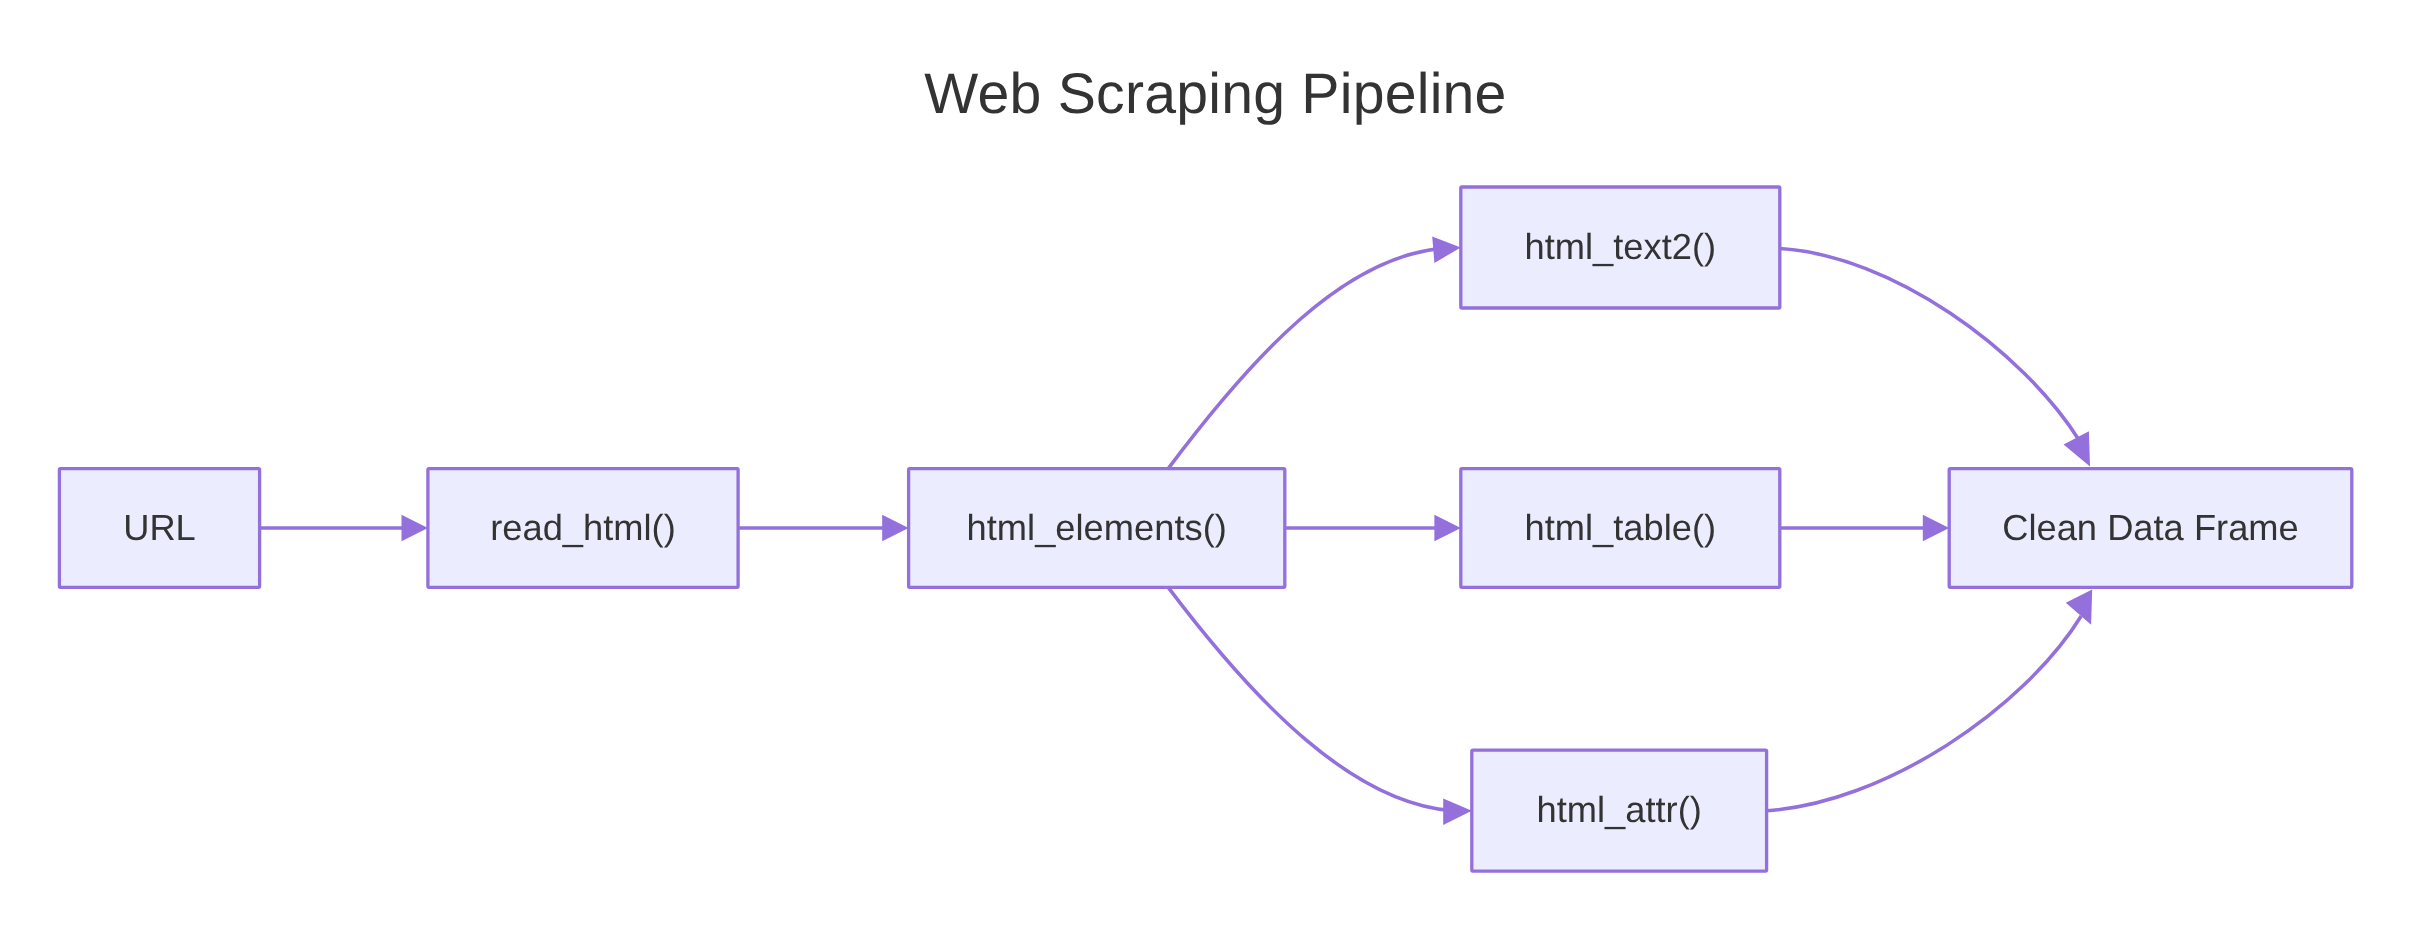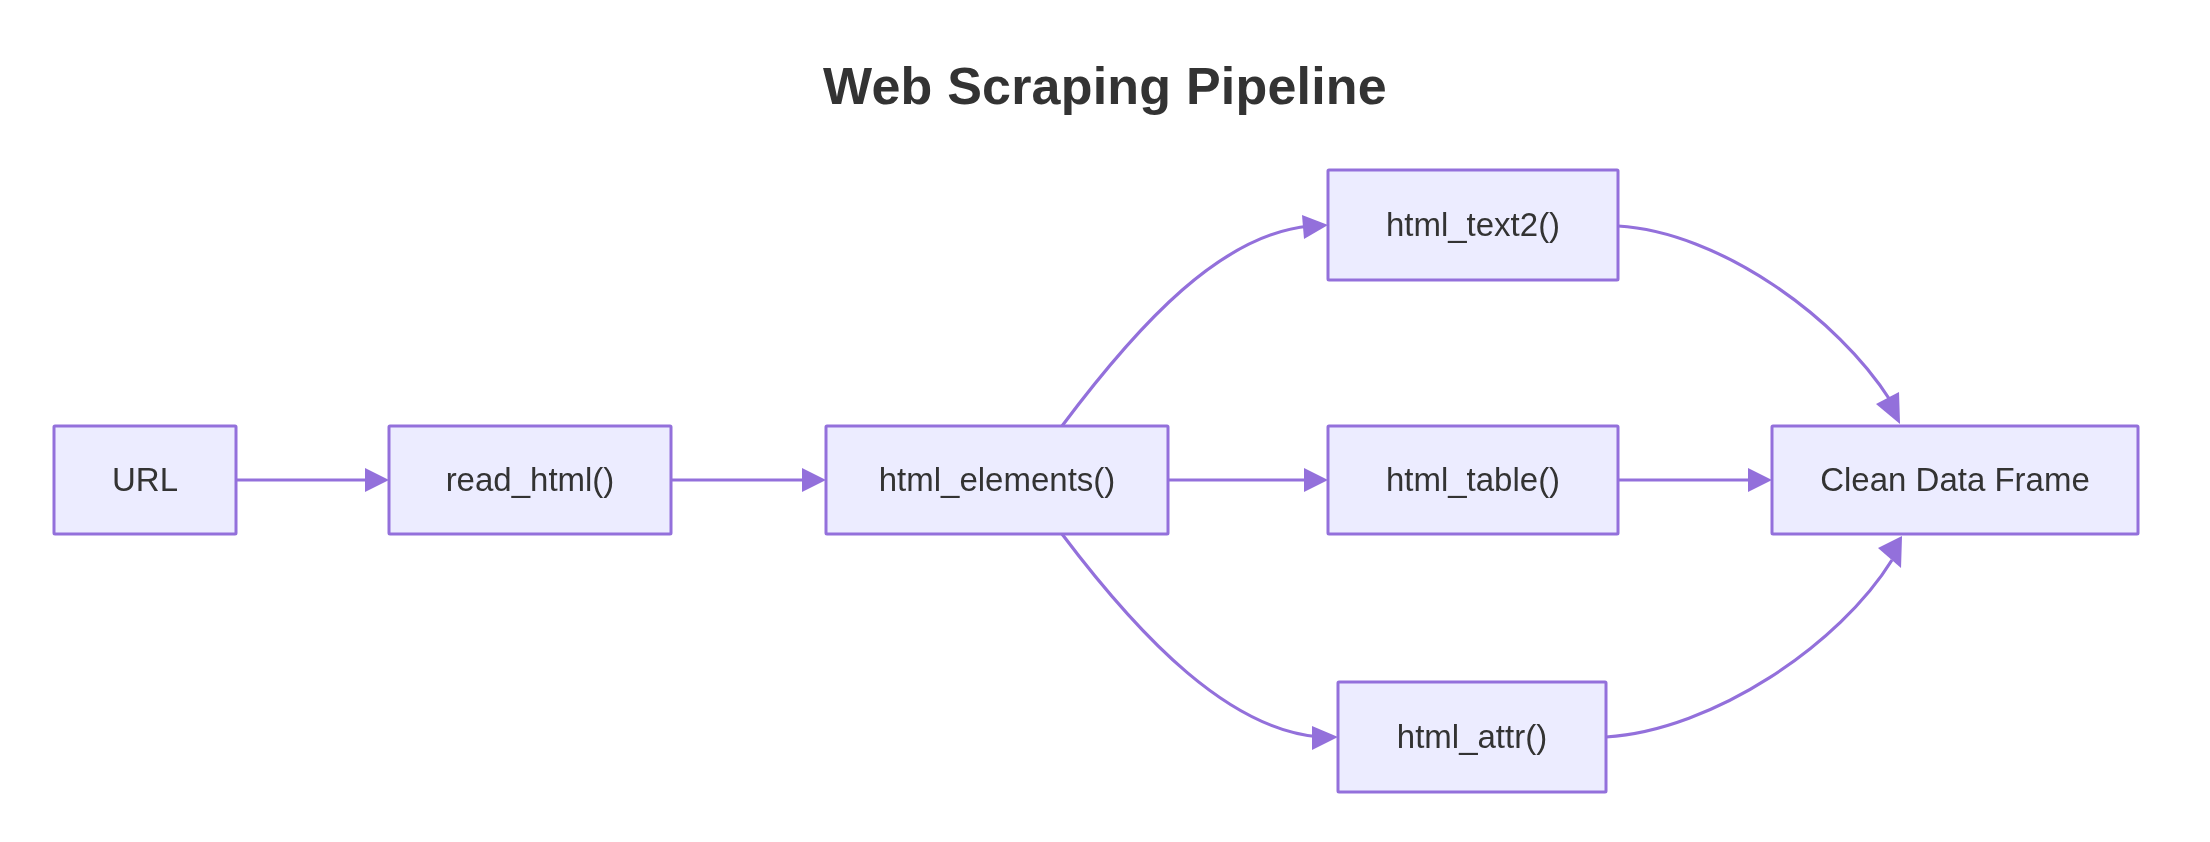--- a/index.html
+++ b/index.html
@@ -19,21 +19,21 @@
     height: 842px;
     background: #ffffff;
   }
   #diagram-title {
     position: absolute;
     left: 0;
     top: 58px;
     width: 2210px;
     text-align: center;
     font-size: 52px;
-    font-weight: 700;
+    font-weight: 400;
     color: #333333;
     letter-spacing: 0.2px;
     line-height: 1.1;
     white-space: nowrap;
   }
   #flow-svg {
     position: absolute;
     left: 0;
     top: 0;
   }

